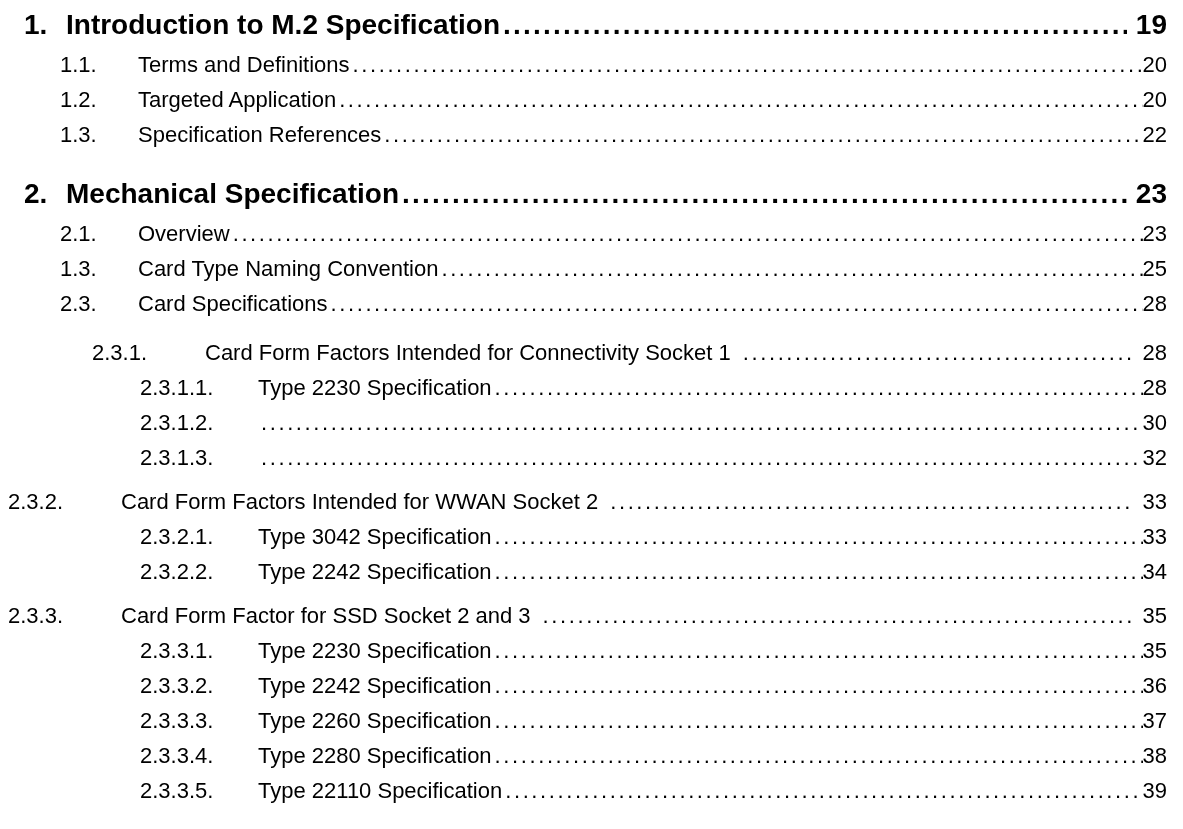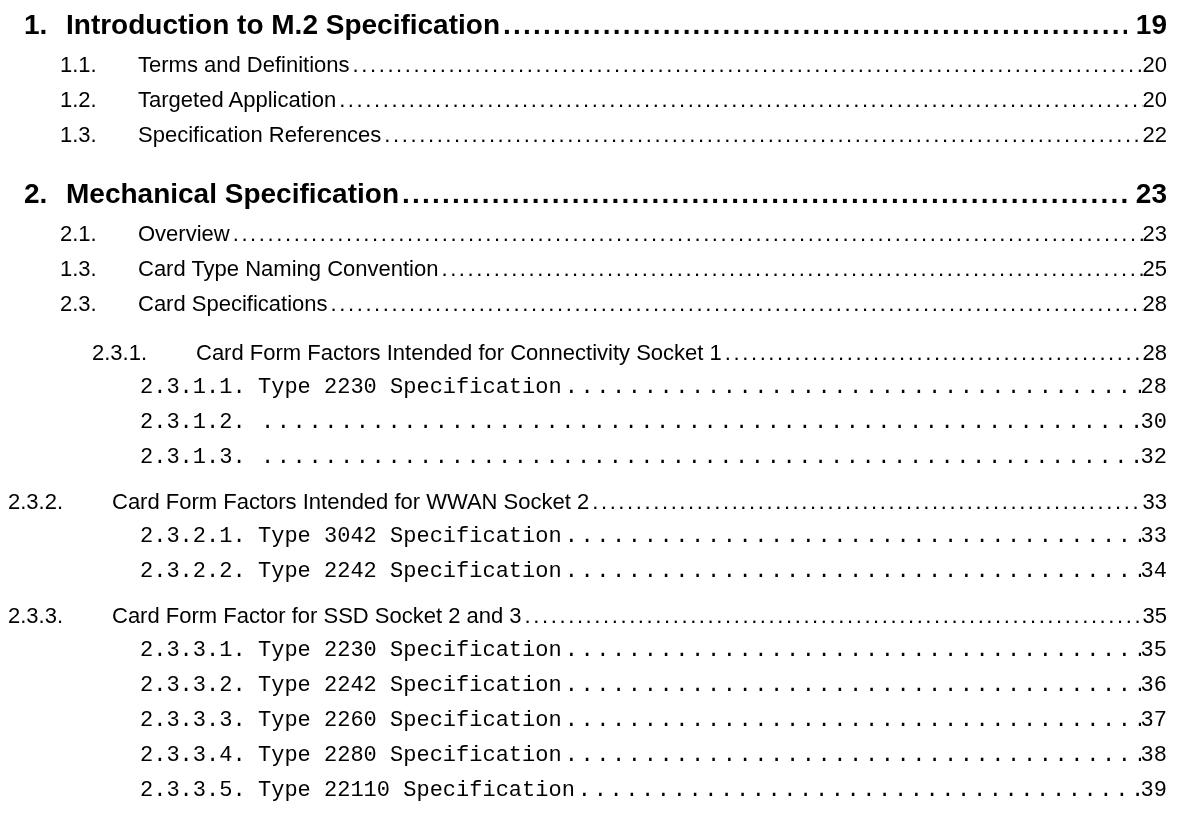--- a/index.html
+++ b/index.html
@@ -41,24 +41,24 @@
 
   
   .l1 { padding-left: 24px;  font-weight: bold; font-size: 28px; line-height: 44px; }
   .l1 .num { width: 42px; }
   .l1 .leader::after { letter-spacing: 2.2px; }
   .l1 .pagenum { padding-left: 9px; }
 
   .l2 { padding-left: 60px; }
   .l2 .num { width: 78px; }
 
-  .l3 { padding-left: 92px; }
+  .l3 { padding-left: 92px; gap: 9px; }
   .l3 .num { width: 104px; }
 
-  .l4 { padding-left: 140px; font-family: Liberation Mono, monospace; }
+  .l4 { padding-left: 140px; }
   .l4 .num { width: 118px; }
 
   
   .mt-major { margin-top: 20px; }
   .mt-group-lg { margin-top: 14px; }
   .mt-group { margin-top: 9px; padding-left: 8px; }
 </style>
 </head>
 <body>
 

